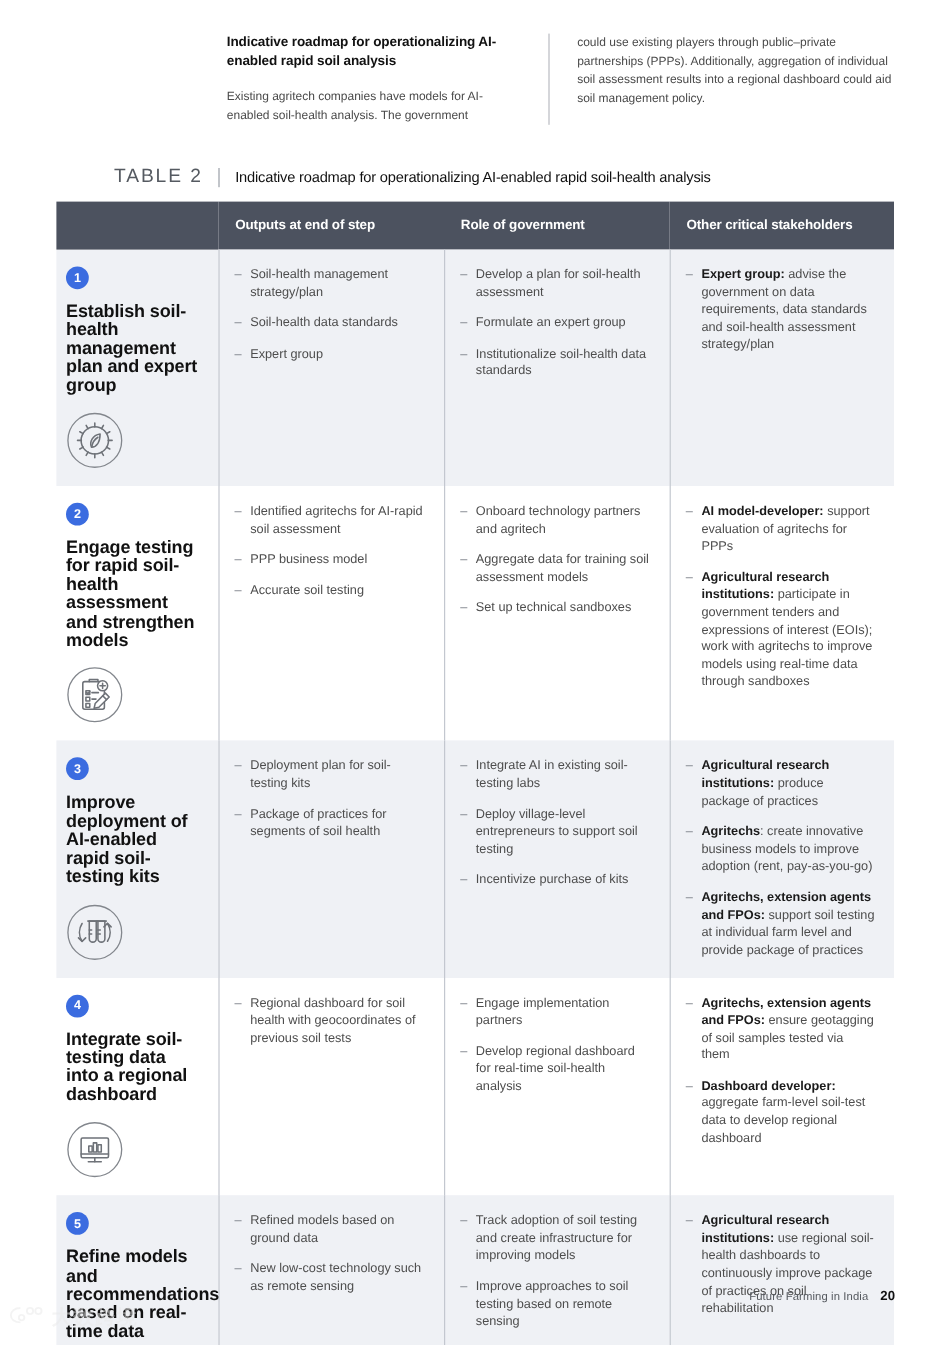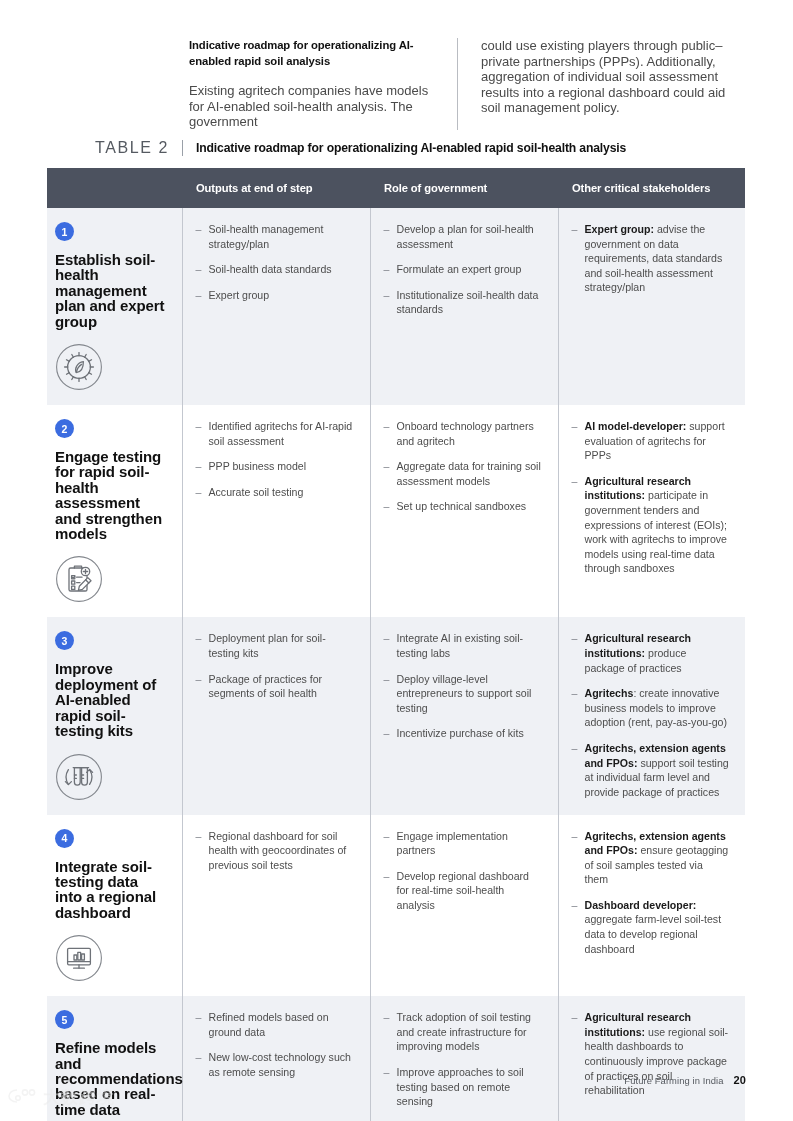--- a/index.html
+++ b/index.html
@@ -13,21 +13,21 @@
     position: relative;
     font-family: "Liberation Sans", sans-serif;
     color: #333333;
     overflow: hidden;
   }
 
   
   .article {
     position: absolute;
     left: 189px;
-    top: 38px;
+    top: 28px;
     width: 555px;
     display: flex;
     gap: 0;
   }
   .col-left {
     width: 268px;
     padding-right: 20px;
     box-sizing: border-box;
   }
   .col-right {
@@ -38,21 +38,21 @@
   }
   .art-heading {
     font-size: 11.3px;
     line-height: 15.6px;
     font-weight: bold;
     color: #111111;
     margin: 0 0 14px 0;
     letter-spacing: -0.1px;
   }
   .art-para {
-    font-size: 13px;
+    font-size: 10px;
     line-height: 15.6px;
     color: #4a4a4a;
     margin: 0;
   }
   .art-para.right {
     color: #4a4a4a;
   }
 
   
   .caption-row {
@@ -71,21 +71,21 @@
     box-sizing: border-box;
     font-size: 16px;
     letter-spacing: 1.6px;
     color: #555a61;
     line-height: 16px;
   }
   .caption-title {
     border-left: 1px solid #9aa0a8;
     padding-left: 13px;
     font-size: 12.2px;
-    font-weight: bold;
+    font-weight: normal;
     color: #111111;
     line-height: 16px;
     letter-spacing: -0.15px;
   }
 
   
   .tbl {
     position: absolute;
     left: 47px;
     top: 168px;

